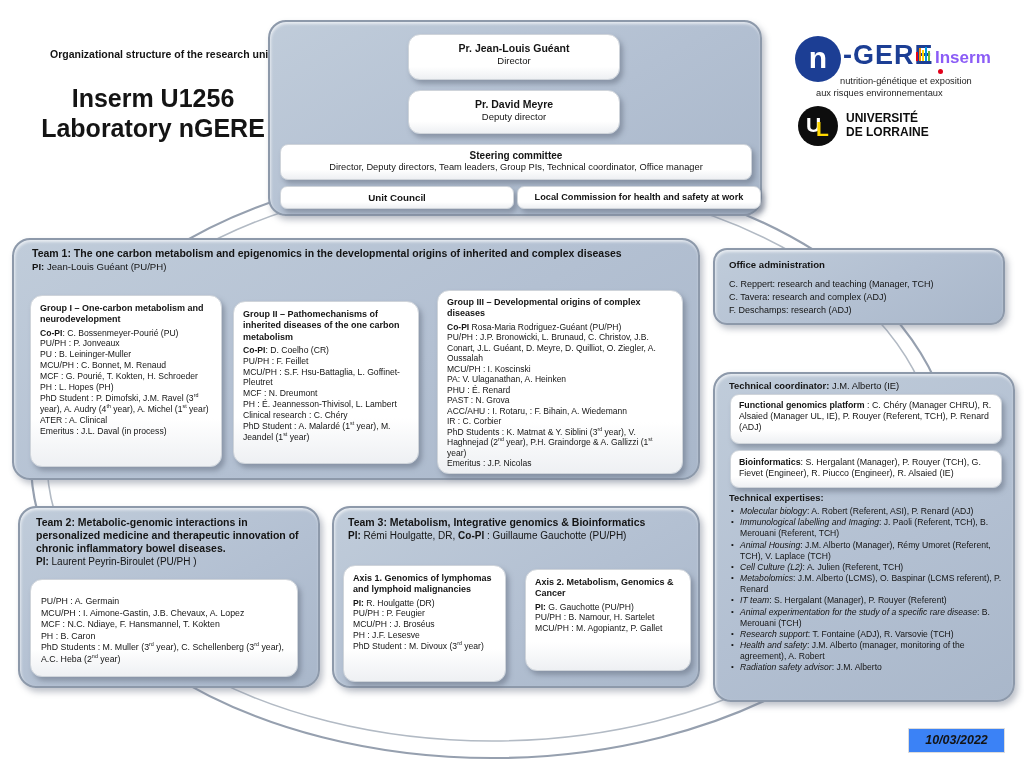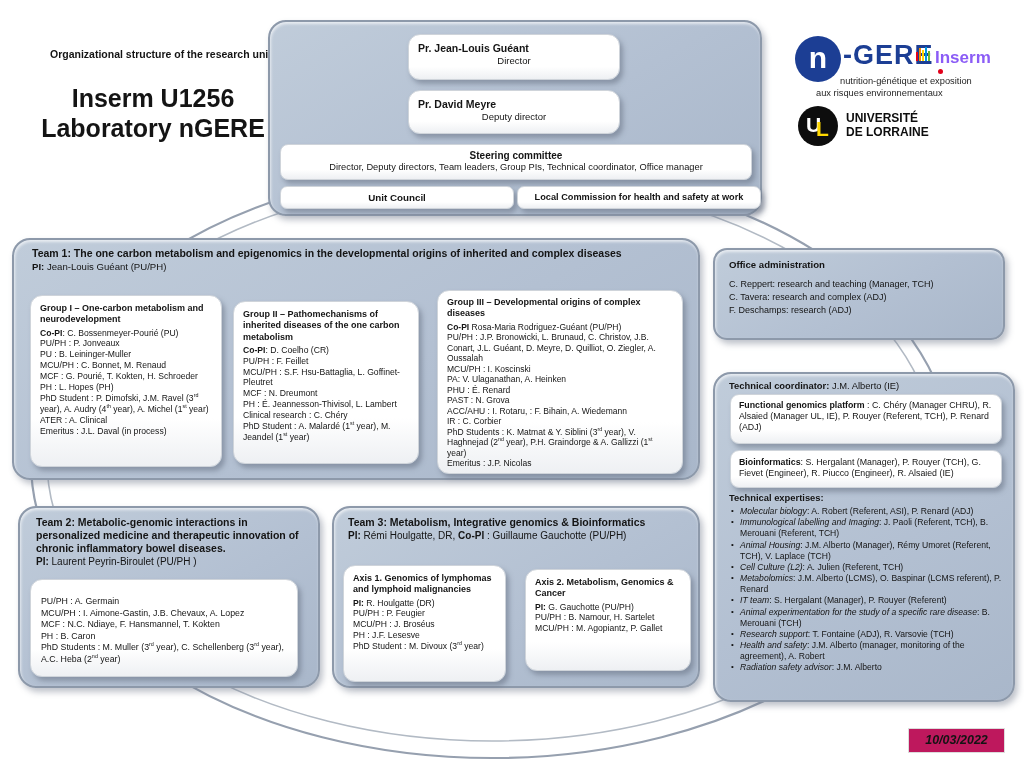--- a/index.html
+++ b/index.html
@@ -25,21 +25,21 @@
   .i { font-style:italic; }
   .line { margin:0; }
   sup { font-size:.62em; vertical-align:super; line-height:0; }
 
   
   .subtitle { position:absolute; left:50px; top:48px; width:230px; font-size:10.5px; font-weight:bold; z-index:2; }
   .maintitle { position:absolute; left:34px; top:84px; width:238px; text-align:center;
                font-size:25px; font-weight:bold; line-height:1.18; z-index:2; }
 
   
-  .hdr-name { font-size:10.5px; font-weight:bold; margin-top:6px; }
+  .hdr-name { font-size:10.5px; font-weight:bold; text-align:center; margin-top:6px; }
   .hdr-role { font-size:9.5px; text-align:center; margin-top:1px; }
   .steer-title { font-size:10px; font-weight:bold; text-align:center; margin-top:3px; }
   .steer-line  { font-size:9.3px; text-align:center; margin-top:1px; }
   .council { font-size:9.8px; font-weight:bold; text-align:center; line-height:21px; }
 
   
   .logo-circle { position:absolute; border-radius:50%; z-index:2; }
   #ngere-circle { left:795px; top:36px; width:46px; height:46px; background:#1c3e94;
                   color:#fff; font-weight:bold; font-size:30px; text-align:center; line-height:44px; }
   #ngere-text { position:absolute; left:843px; top:40px; font-size:27px; font-weight:bold;
@@ -64,21 +64,21 @@
   .office-title { font-size:9.6px; font-weight:bold; margin-bottom:8px; }
   .office-lines { font-size:9px; line-height:1.45; }
   .coord-line { position:absolute; left:14px; top:6px; font-size:9.4px; }
   .exp-title { position:absolute; left:14px; top:118px; font-size:9.4px; font-weight:bold; }
   .bullets { position:absolute; left:14px; top:132px; width:278px; font-size:8.6px; line-height:1.3; }
   .bullets .line { position:relative; padding-left:11px; }
   .bullets .line::before { content:"•"; position:absolute; left:2px; top:0; font-size:8px; }
   .bullets .i { font-style:italic; }
 
   .date-badge { position:absolute; left:908px; top:728px; width:97px; height:25px; z-index:2;
-                background:#be185d; border:1px solid #dcdcdc; text-align:center;
+                background:#3b82f6; border:1px solid #dcdcdc; text-align:center;
                 font-size:12.5px; font-weight:bold; font-style:italic; line-height:23px; }
 </style>
 </head>
 <body>
 
 <div id="stage">
 
   <svg class="bg" width="1024" height="768" viewBox="0 0 1024 768">
     <ellipse cx="492" cy="462" rx="461" ry="296" fill="#ffffff" stroke="#96a0af" stroke-width="2.2"></ellipse>
     <ellipse cx="492" cy="460" rx="445" ry="281" fill="#ffffff" stroke="#b2bac4" stroke-width="1.6"></ellipse>
@@ -176,21 +176,21 @@
           <div class="line"><span>PHU : É. Renard</span></div>
           <div class="line"><span>PAST : N. Grova</span></div>
           <div class="line"><span>ACC/AHU : I. Rotaru, : F. Bihain, A. Wiedemann</span></div>
           <div class="line"><span>IR : C. Corbier</span></div>
           <div class="line"><span>PhD Students : K. Matmat &amp; Y. Siblini (3<sup>rd</sup> year), V. Haghnejad (2<sup>nd</sup> year), P.H. Graindorge &amp; A. Gallizzi (1<sup>st</sup> year)</span></div>
           <div class="line"><span>Emeritus : J.P. Nicolas</span></div>
         </div>
     </div>
   </div>
 
-  <div class="panel" style="left:713px; top:248px; width:292px; height:92px; border-radius:14px;">
+  <div class="panel" style="left:713px; top:248px; width:292px; height:77px; border-radius:14px;">
     <div style="position:absolute; left:14px; top:9px; width:266px;">
       <div class="office-title">Office administration</div>
       <div class="office-lines">
           <div class="line"><span>C. Reppert: research and teaching (Manager, TCH)</span></div>
           <div class="line"><span>C. Tavera: research and complex (ADJ)</span></div>
           <div class="line"><span>F. Deschamps: research (ADJ)</span></div>
         </div>
     </div>
   </div>
 

